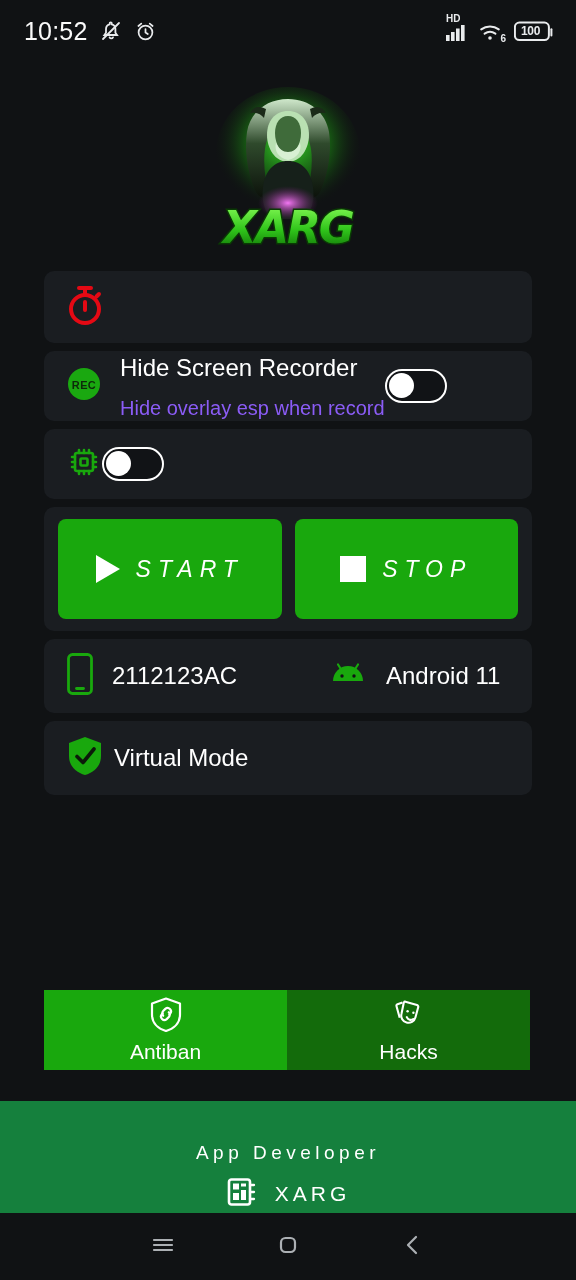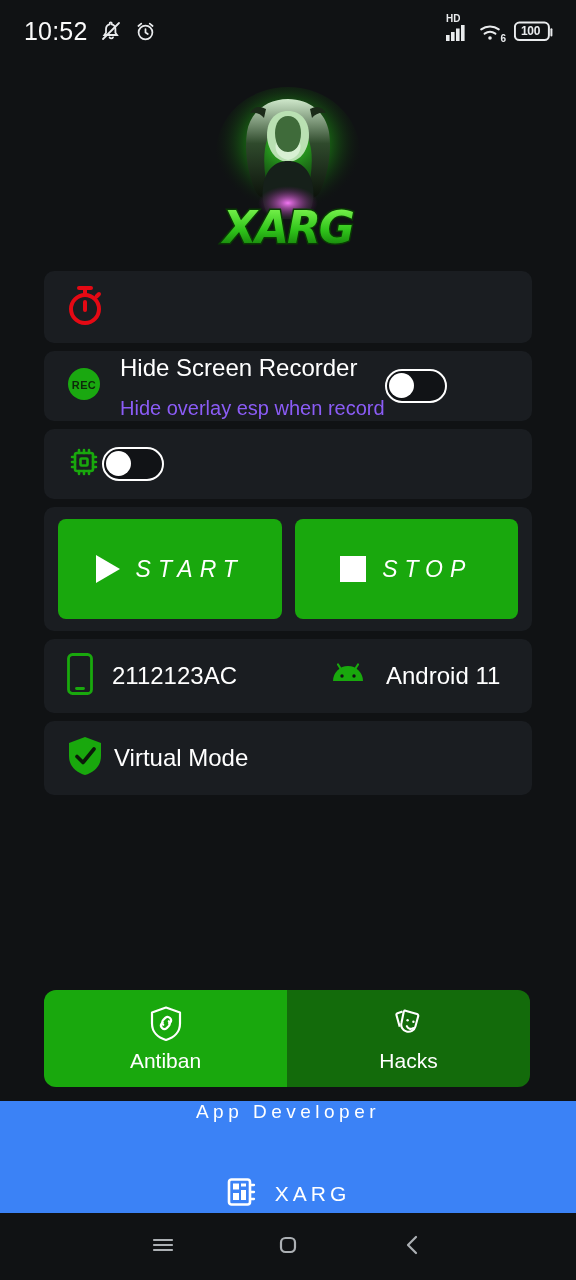--- a/index.html
+++ b/index.html
@@ -68,35 +68,35 @@
   .card-device { height: 74px; padding: 0 22px; }
   .dev-cell { display: flex; align-items: center; gap: 18px; }
   .dev-cell.first { width: 262px; }
   .dev-text { font-size: 24px; color: #ffffff; }
 
   .card-virtual { height: 74px; padding: 0 22px; gap: 10px; }
 
   
   .tabbar {
     position: absolute; left: 44px; right: 46px; top: 990px;
-    height: 97px; display: flex; border-radius: 12px; overflow: hidden;
+    height: 80px; display: flex; border-radius: 0; overflow: hidden;
   }
   .tab {
     flex: 1; display: flex; flex-direction: column; align-items: center;
     justify-content: center; gap: 4px; cursor: pointer;
     background: #19a80d; color: #ffffff;
   }
   .tab.inactive { background: #136b0b; }
   .tab-label { font-size: 21px; }
 
   
   .footer {
     position: absolute; left: 0; right: 0; top: 1101px; height: 112px;
-    background: #3b82f6; display: flex; flex-direction: column;
-    align-items: center; justify-content: space-between; gap: 11px;
+    background: #15803d; display: flex; flex-direction: column;
+    align-items: center; justify-content: flex-end; gap: 11px;
   }
   .footer-title { font-size: 19px; color: #ffffff; letter-spacing: 4.5px; font-weight: 500; }
   .footer-dev { display: flex; align-items: center; gap: 15px; }
   .footer-name { font-size: 21px; color: #ffffff; letter-spacing: 4px; }
 
   
   .navbar {
     position: absolute; left: 0; right: 0; bottom: 0; height: 67px;
     background: #101214; display: flex; align-items: center;
     justify-content: space-around; padding: 0 100px;

